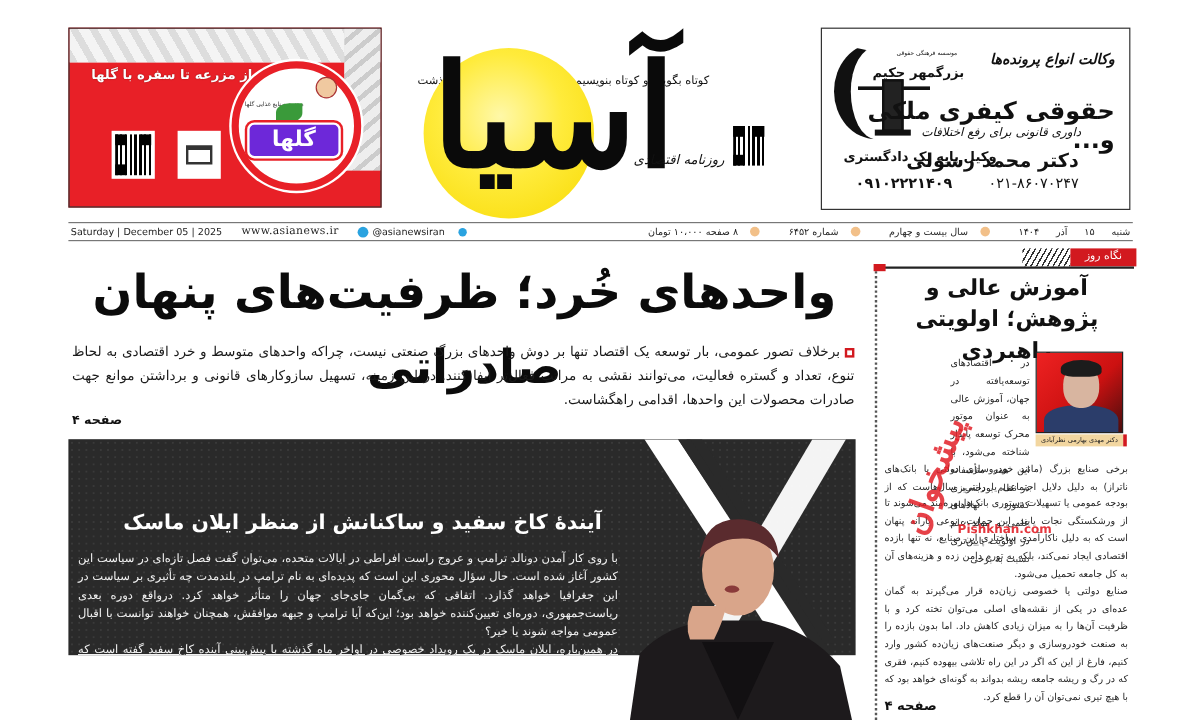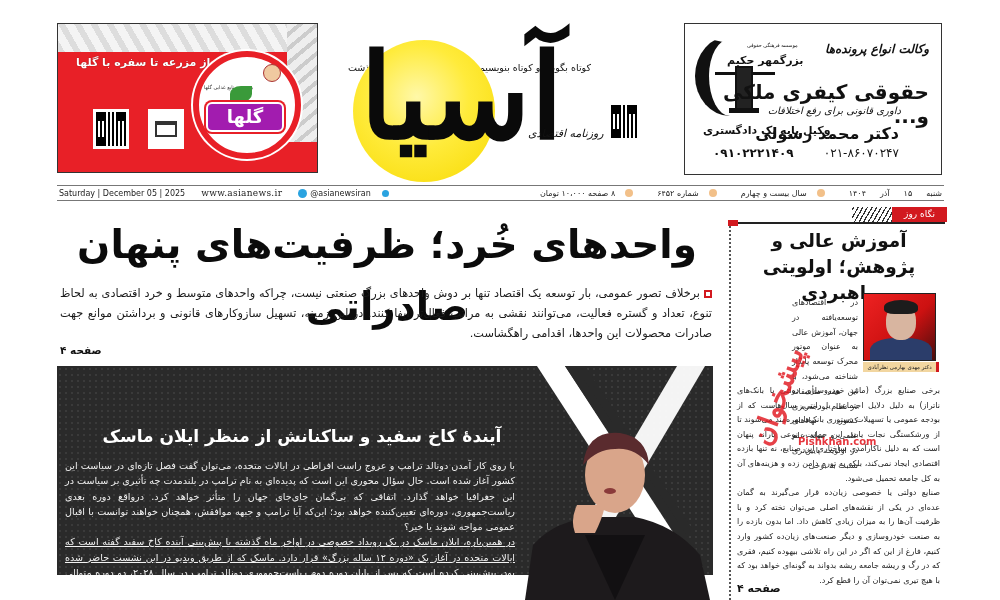--- a/index.html
+++ b/index.html
@@ -14,21 +14,21 @@
   .ad-left .herbs { position: absolute; left: 0; top: 0; right: 0; height: 28px; background: #eee;
     background-image: repeating-linear-gradient(60deg, #ddd 0 6px, #f4f4f4 6px 14px); }
   .ad-left .herbs-right { position: absolute; right: 0; top: 0; width: 30px; bottom: 30px; background: #e3e3e3;
     background-image: repeating-linear-gradient(-40deg, #ccc 0 4px, #eee 4px 11px); }
   .ad-left .circle {
     position: absolute; left: 135px; top: 27px; width: 108px; height: 108px; border-radius: 50%;
     background: #fff; border: 6px solid #e82027; box-shadow: 0 0 0 2px #fff;
   }
   .ad-left .brand {
     position: absolute; left: 148px; top: 78px; width: 78px; height: 30px;
-    background: #a21caf; border-radius: 6px; border: 2px solid #fff; box-shadow: 0 0 0 2px #e82027;
+    background: #6d28d9; border-radius: 6px; border: 2px solid #fff; box-shadow: 0 0 0 2px #e82027;
     color: #fff; font-weight: bold; font-size: 18px; text-align: center; line-height: 26px;
     font-family: "DejaVu Sans", sans-serif; direction: rtl;
   }
   .ad-left .leaf { position: absolute; left: 172px; top: 62px; width: 22px; height: 16px; background: #3a9a3a; border-radius: 50% 0 50% 0; }
   .ad-left .chef { position: absolute; left: 205px; top: 40px; width: 18px; height: 18px; border-radius: 50%; background: #f0c9a0; border: 1.5px solid #a33; }
   .ad-left .company { position: absolute; left: 146px; top: 60px; font-size: 5px; color: #333; direction: rtl; }
   .ad-left .slogan {
     position: absolute; left: 18px; top: 32px; color: #fff; font-size: 11px; font-weight: bold;
     direction: rtl; text-shadow: 0 0 1px #600;
   }
@@ -103,21 +103,21 @@
   }
   .lead {
     position: absolute; left: 60px; top: 284px; width: 652px;
     direction: rtl; text-align: justify; font-size: 11.3px; line-height: 20px; color: #1a1a1a;
   }
   .lead .sq { display: inline-block; width: 8px; height: 8px; border: 2px solid #d2191f; margin-left: 4px; vertical-align: middle; }
   .page-ref { position: absolute; left: 60px; top: 344px; font-size: 10.5px; direction: rtl; font-weight: bold; }
 
   
   .feature {
-    position: absolute; left: 57px; top: 366px; width: 656px; height: 209px;
+    position: absolute; left: 57px; top: 366px; width: 656px; height: 180px;
     background: #2a2a2a;
     background-image: radial-gradient(#3a3a3a 1px, transparent 1px);
     background-size: 6px 6px; overflow: hidden;
   }
   .feature .x-logo { position: absolute; left: 470px; top: 0; width: 190px; height: 234px; }
   .feature-title {
     position: absolute; left: 40px; top: 60px; width: 410px;
     color: #fff; font-size: 17px; font-weight: bold; direction: rtl; text-align: center;
   }
   .feature-body {

